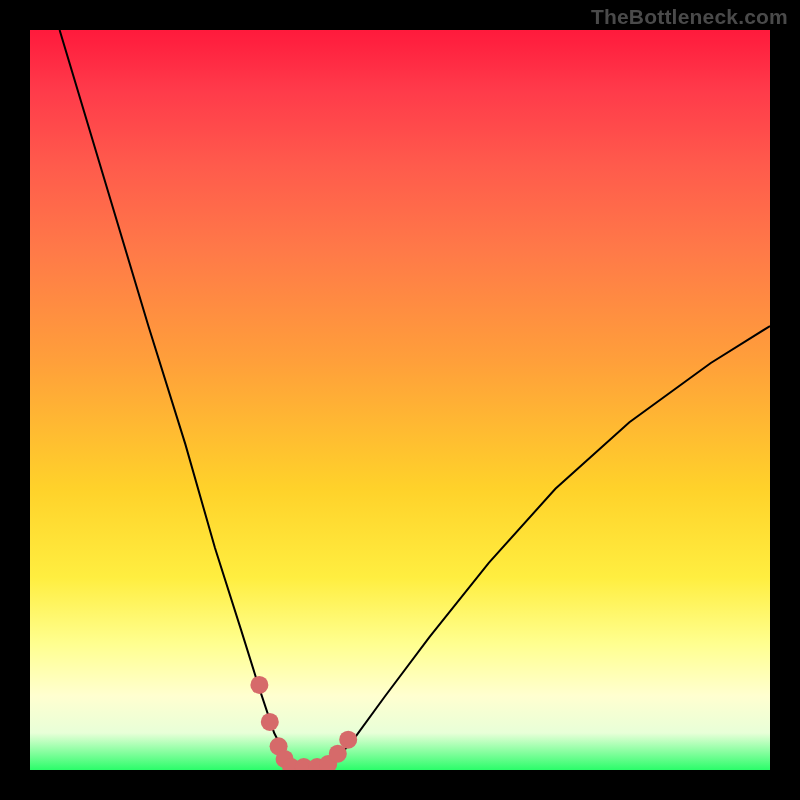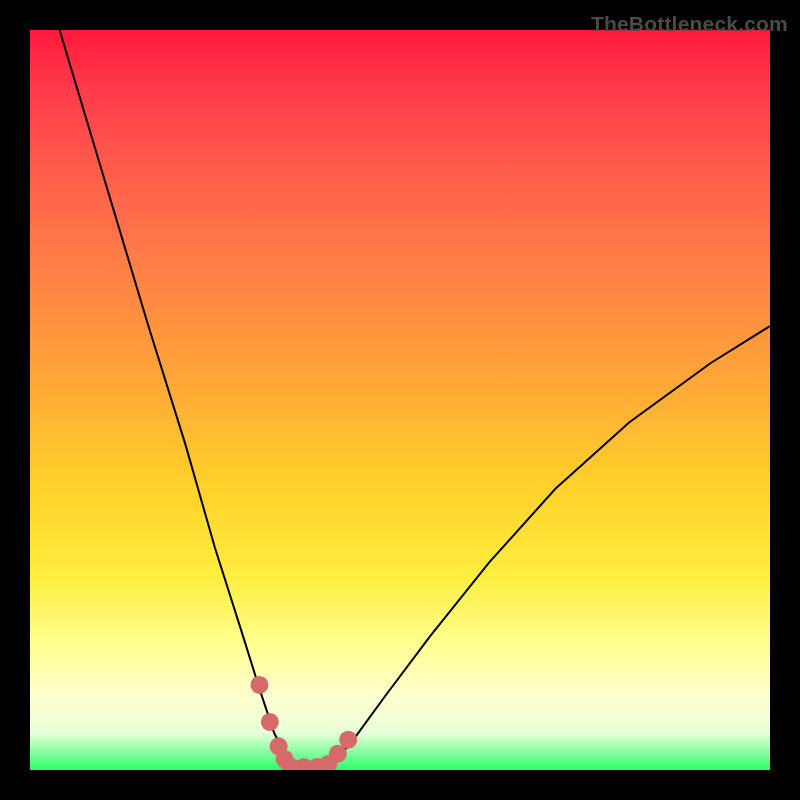--- a/index.html
+++ b/index.html
@@ -41,21 +41,21 @@
       #ffd22a 62%,
       #ffee40 74%,
       #ffff90 83%,
       #ffffd0 90%,
       #e8ffd8 95%,
       #2bfd6a 100%
     );
   }
   .watermark {
     position: absolute;
-    top: 12px;
+    top: 5px;
     right: 12px;
     color: #4a4a4a;
     font-size: 21px;
     font-weight: bold;
     letter-spacing: 0.2px;
   }
   svg.curve-layer {
     position: absolute;
     top: 0; left: 0;
     width: 100%;

